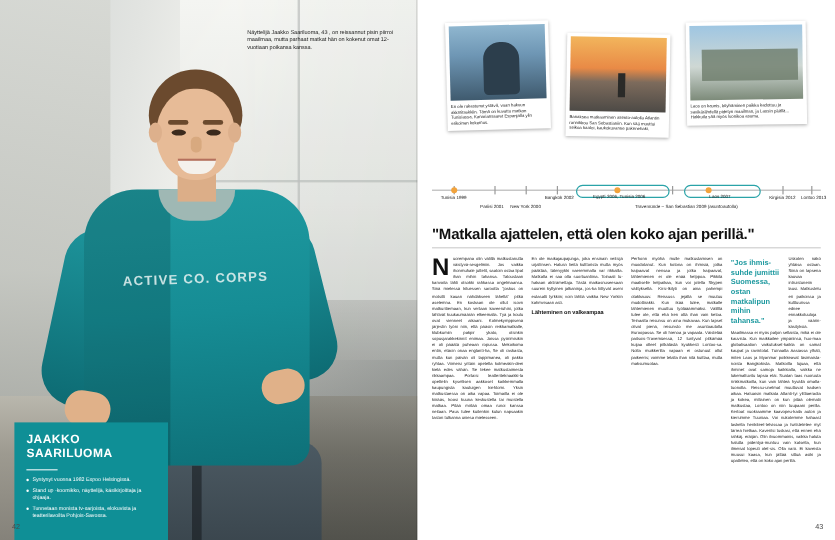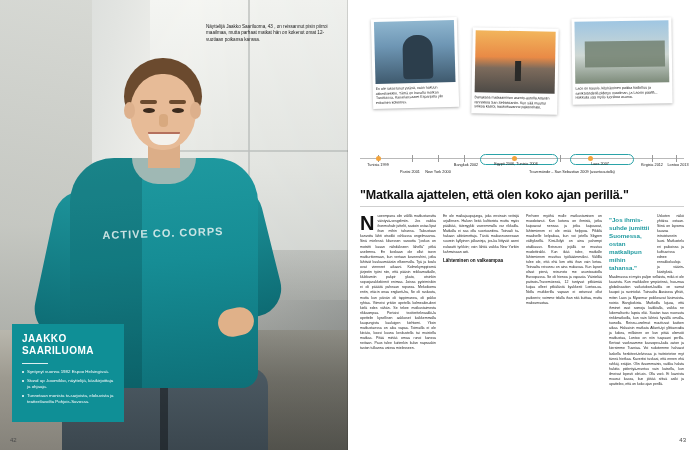--- a/index.html
+++ b/index.html
@@ -52,21 +52,21 @@
   .legs{position:absolute;left:26px;top:310px;width:206px;height:140px;border-radius:18px 18px 0 0;
     background:linear-gradient(180deg,#4c5a63,#2f3940);}
   .leg-split{position:absolute;left:124px;top:330px;width:8px;height:120px;background:rgba(20,24,28,.55);}
   .shirt-text{position:absolute;left:64px;top:168px;width:126px;text-align:center;color:#e8f3f2;
     font-size:11px;font-weight:bold;letter-spacing:1px;line-height:15px;opacity:.85;transform:rotate(-2deg);}
 
   
   .caption-left{position:absolute;left:206px;top:24px;width:126px;color:#1b1b1b;font-size:4.6px;line-height:6.4px;}
 
   
-  .name-panel{position:absolute;left:12px;top:324px;width:112px;height:98px;background:#0f8f96;color:#fff;padding:9px 10px;box-sizing:border-box;}
+  .name-panel{position:absolute;left:12px;top:352px;width:128px;height:98px;background:#0f8f96;color:#fff;padding:9px 10px;box-sizing:border-box;}
   .name-panel .nm{font-size:10px;font-weight:bold;line-height:12px;letter-spacing:.4px;}
   .name-panel .rule{width:26px;height:1px;background:rgba(255,255,255,.85);margin:6px 0 5px;}
   .name-panel ul{list-style:none;margin:0;padding:0;}
   .name-panel li{position:relative;font-size:4.4px;line-height:6px;padding-left:5px;margin-bottom:3px;}
   .name-panel li:before{content:"";position:absolute;left:0;top:2.2px;width:2px;height:2px;background:#fff;border-radius:50%;}
   .folio-left{position:absolute;left:10px;bottom:7px;font-size:6px;color:#4a4a4a;}
 
   
   .page-right{position:absolute;left:348px;top:0;width:348px;height:450px;background:#fff;overflow:hidden;}
 

